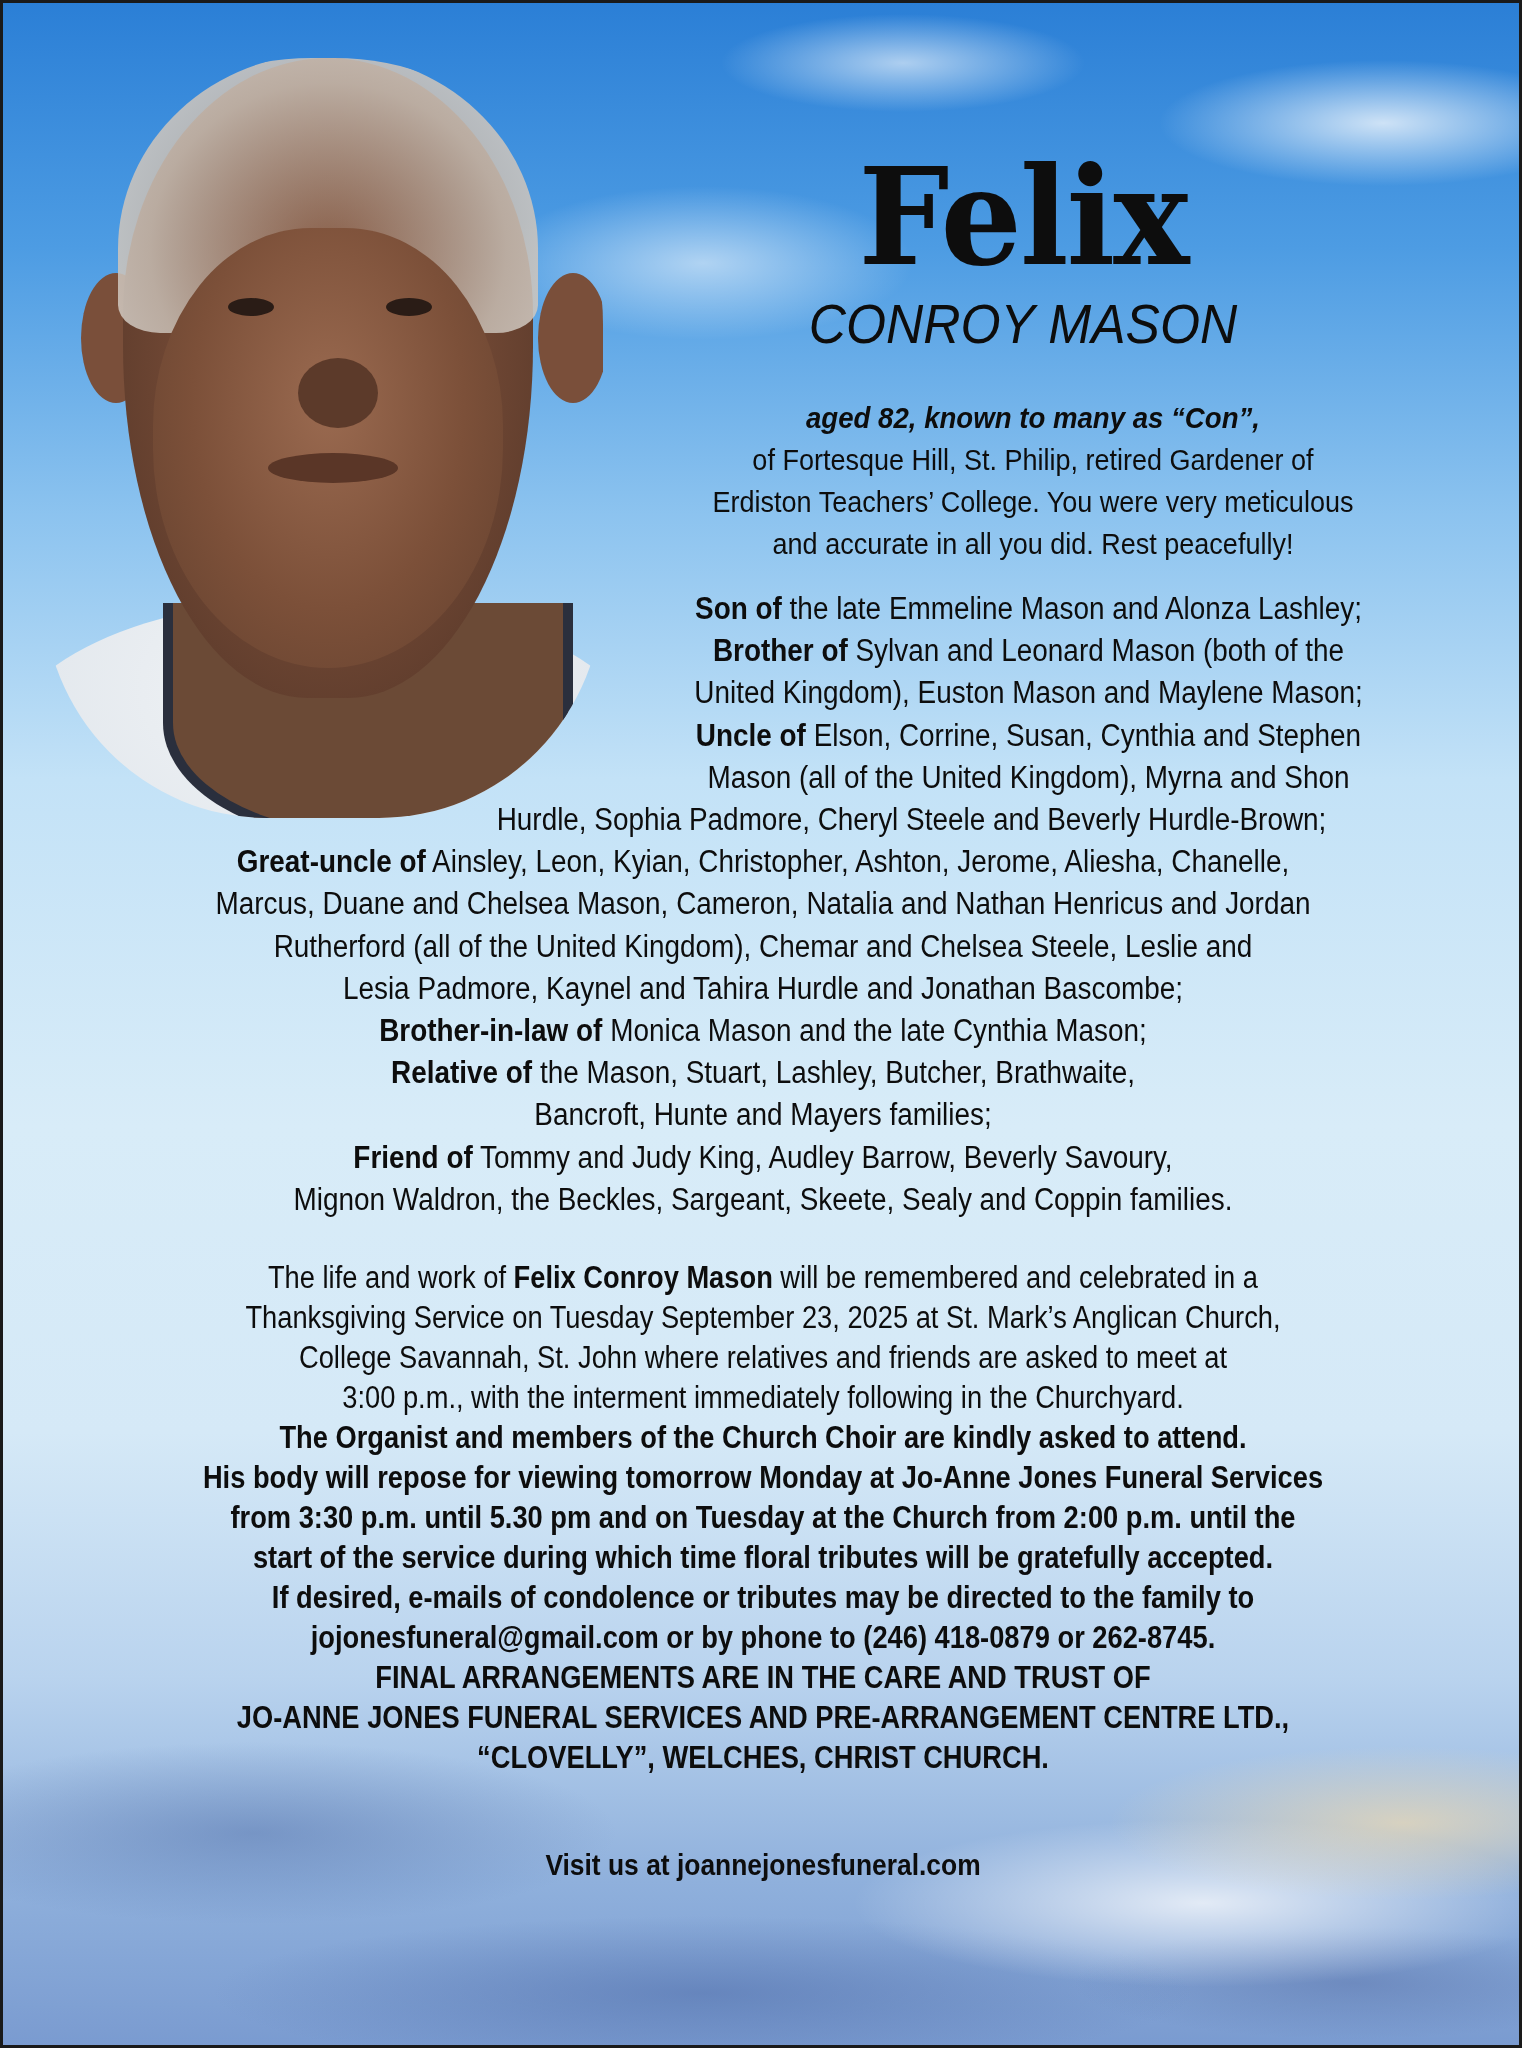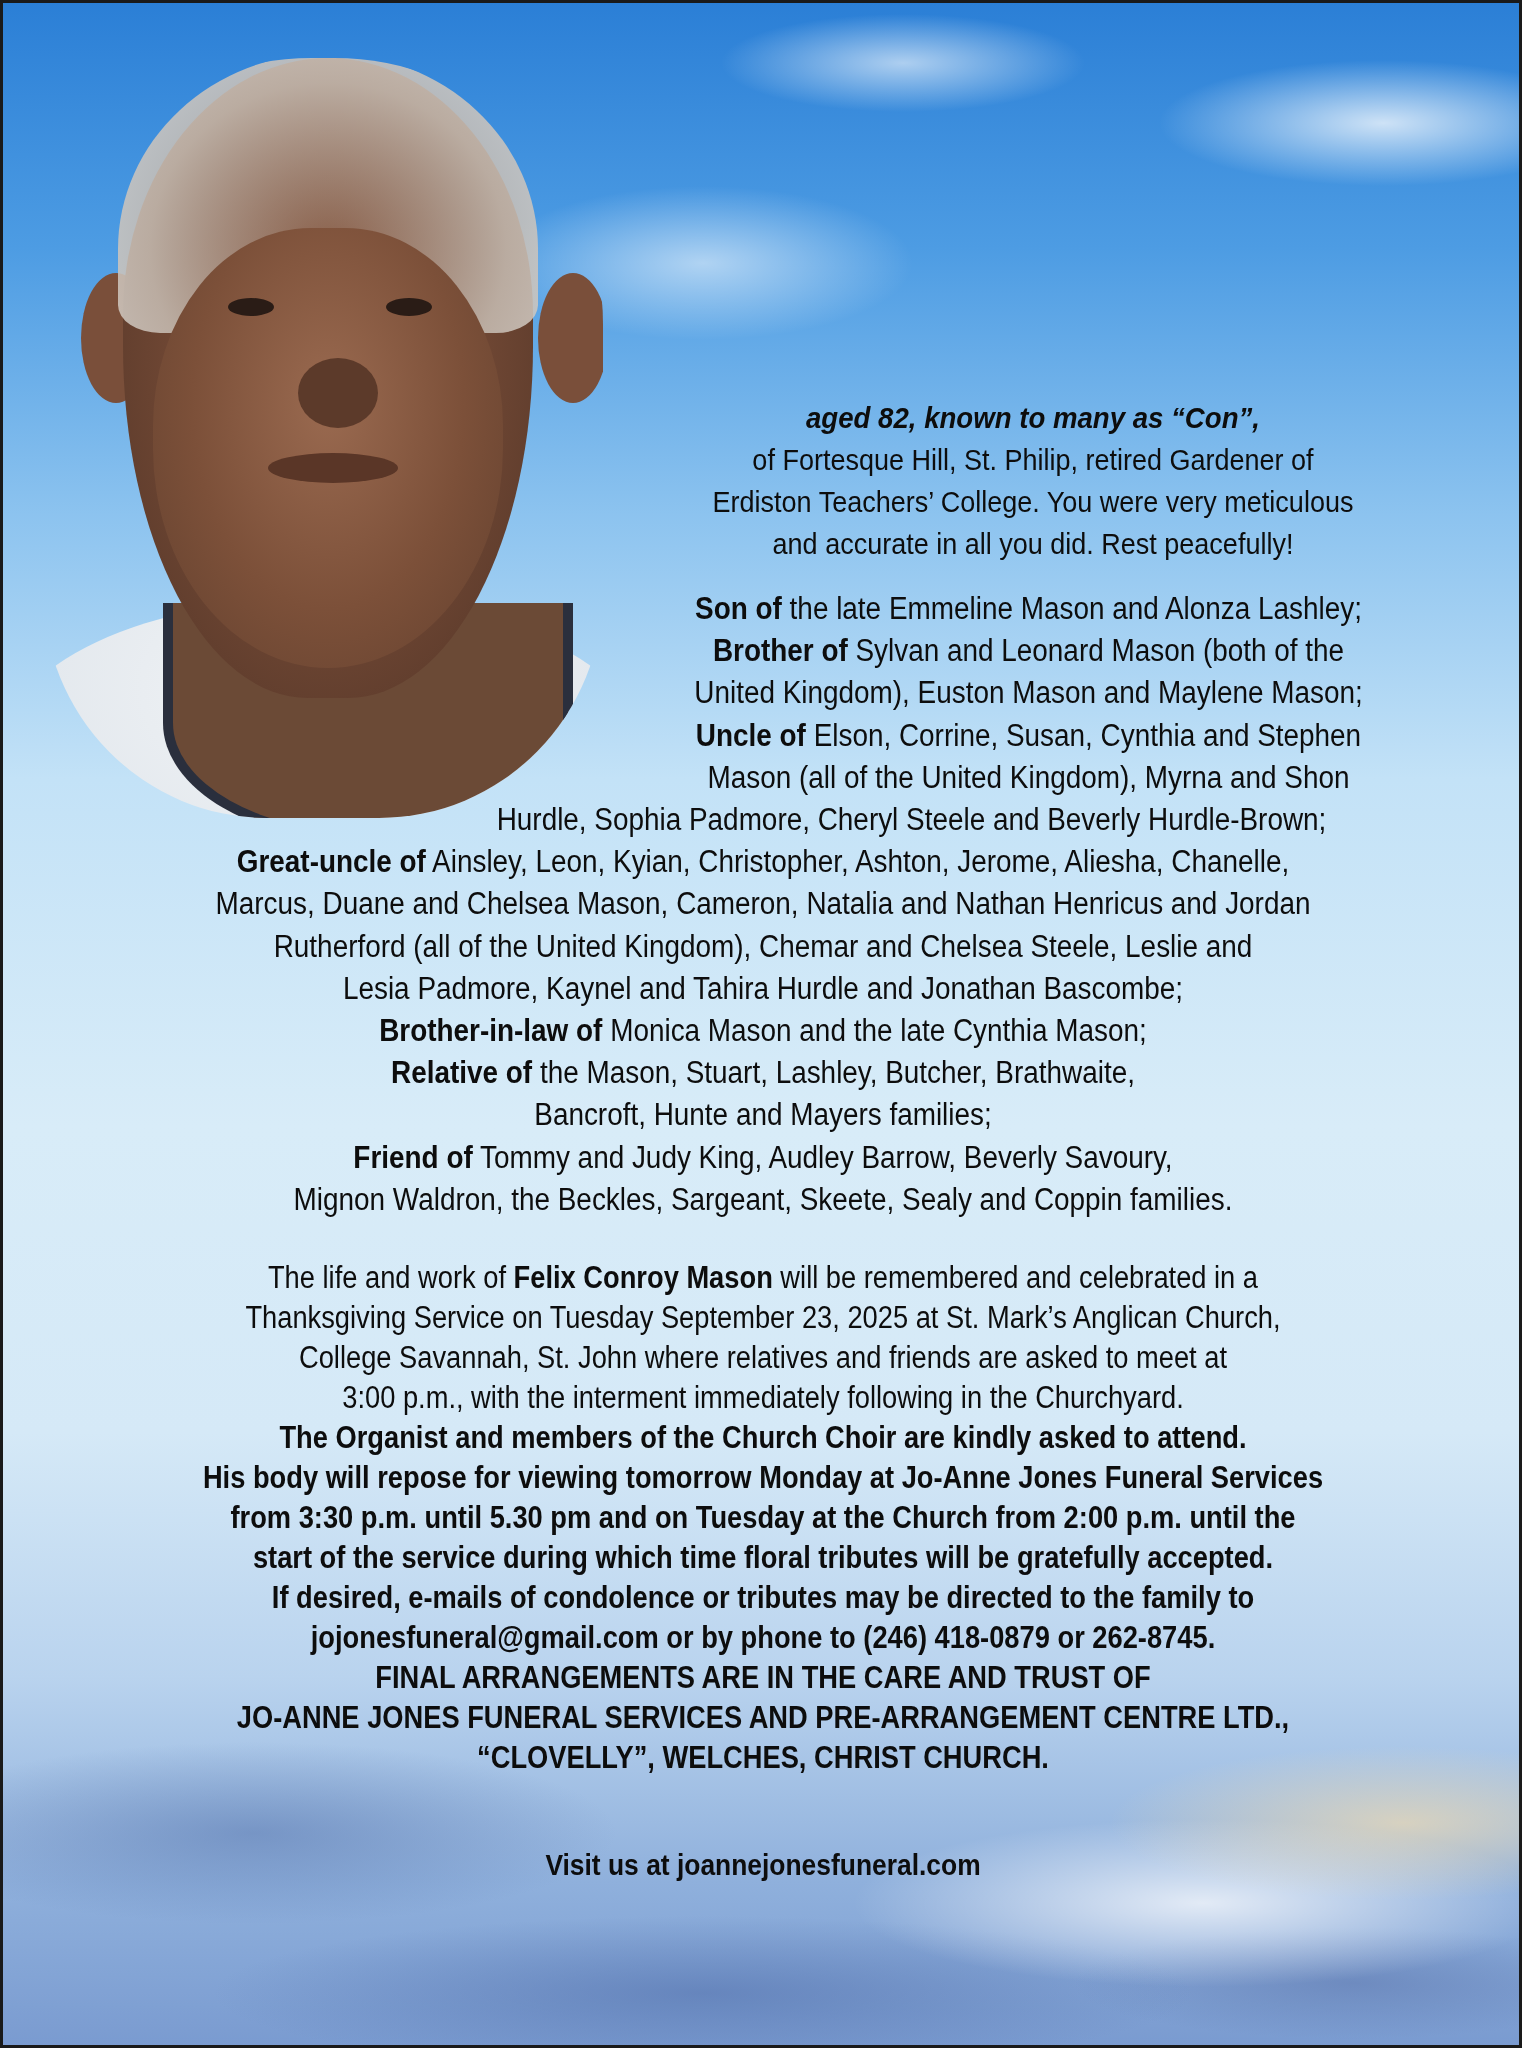--- a/index.html
+++ b/index.html
@@ -112,20 +112,24 @@
     <div class="ear-r"></div>
     <div class="head"></div>
     <div class="hair"></div>
     <div class="face"></div>
     <div class="eye l"></div>
     <div class="eye r"></div>
     <div class="nose"></div>
     <div class="mouth"></div>
   </div>
 
+  <div class="header">
+    <div class="first-name">Felix</div>
+    <div class="last-name">CONROY MASON</div>
+  </div>
 
   <div class="aged">aged 82, known to many as “Con”,</div>
 
   <div class="intro">
     <div>of Fortesque Hill, St. Philip, retired Gardener of</div>
     <div>Erdiston Teachers’ College. You were very meticulous</div>
     <div>and accurate in all you did. Rest peacefully!</div>
   </div>
 
   <div class="relations">

